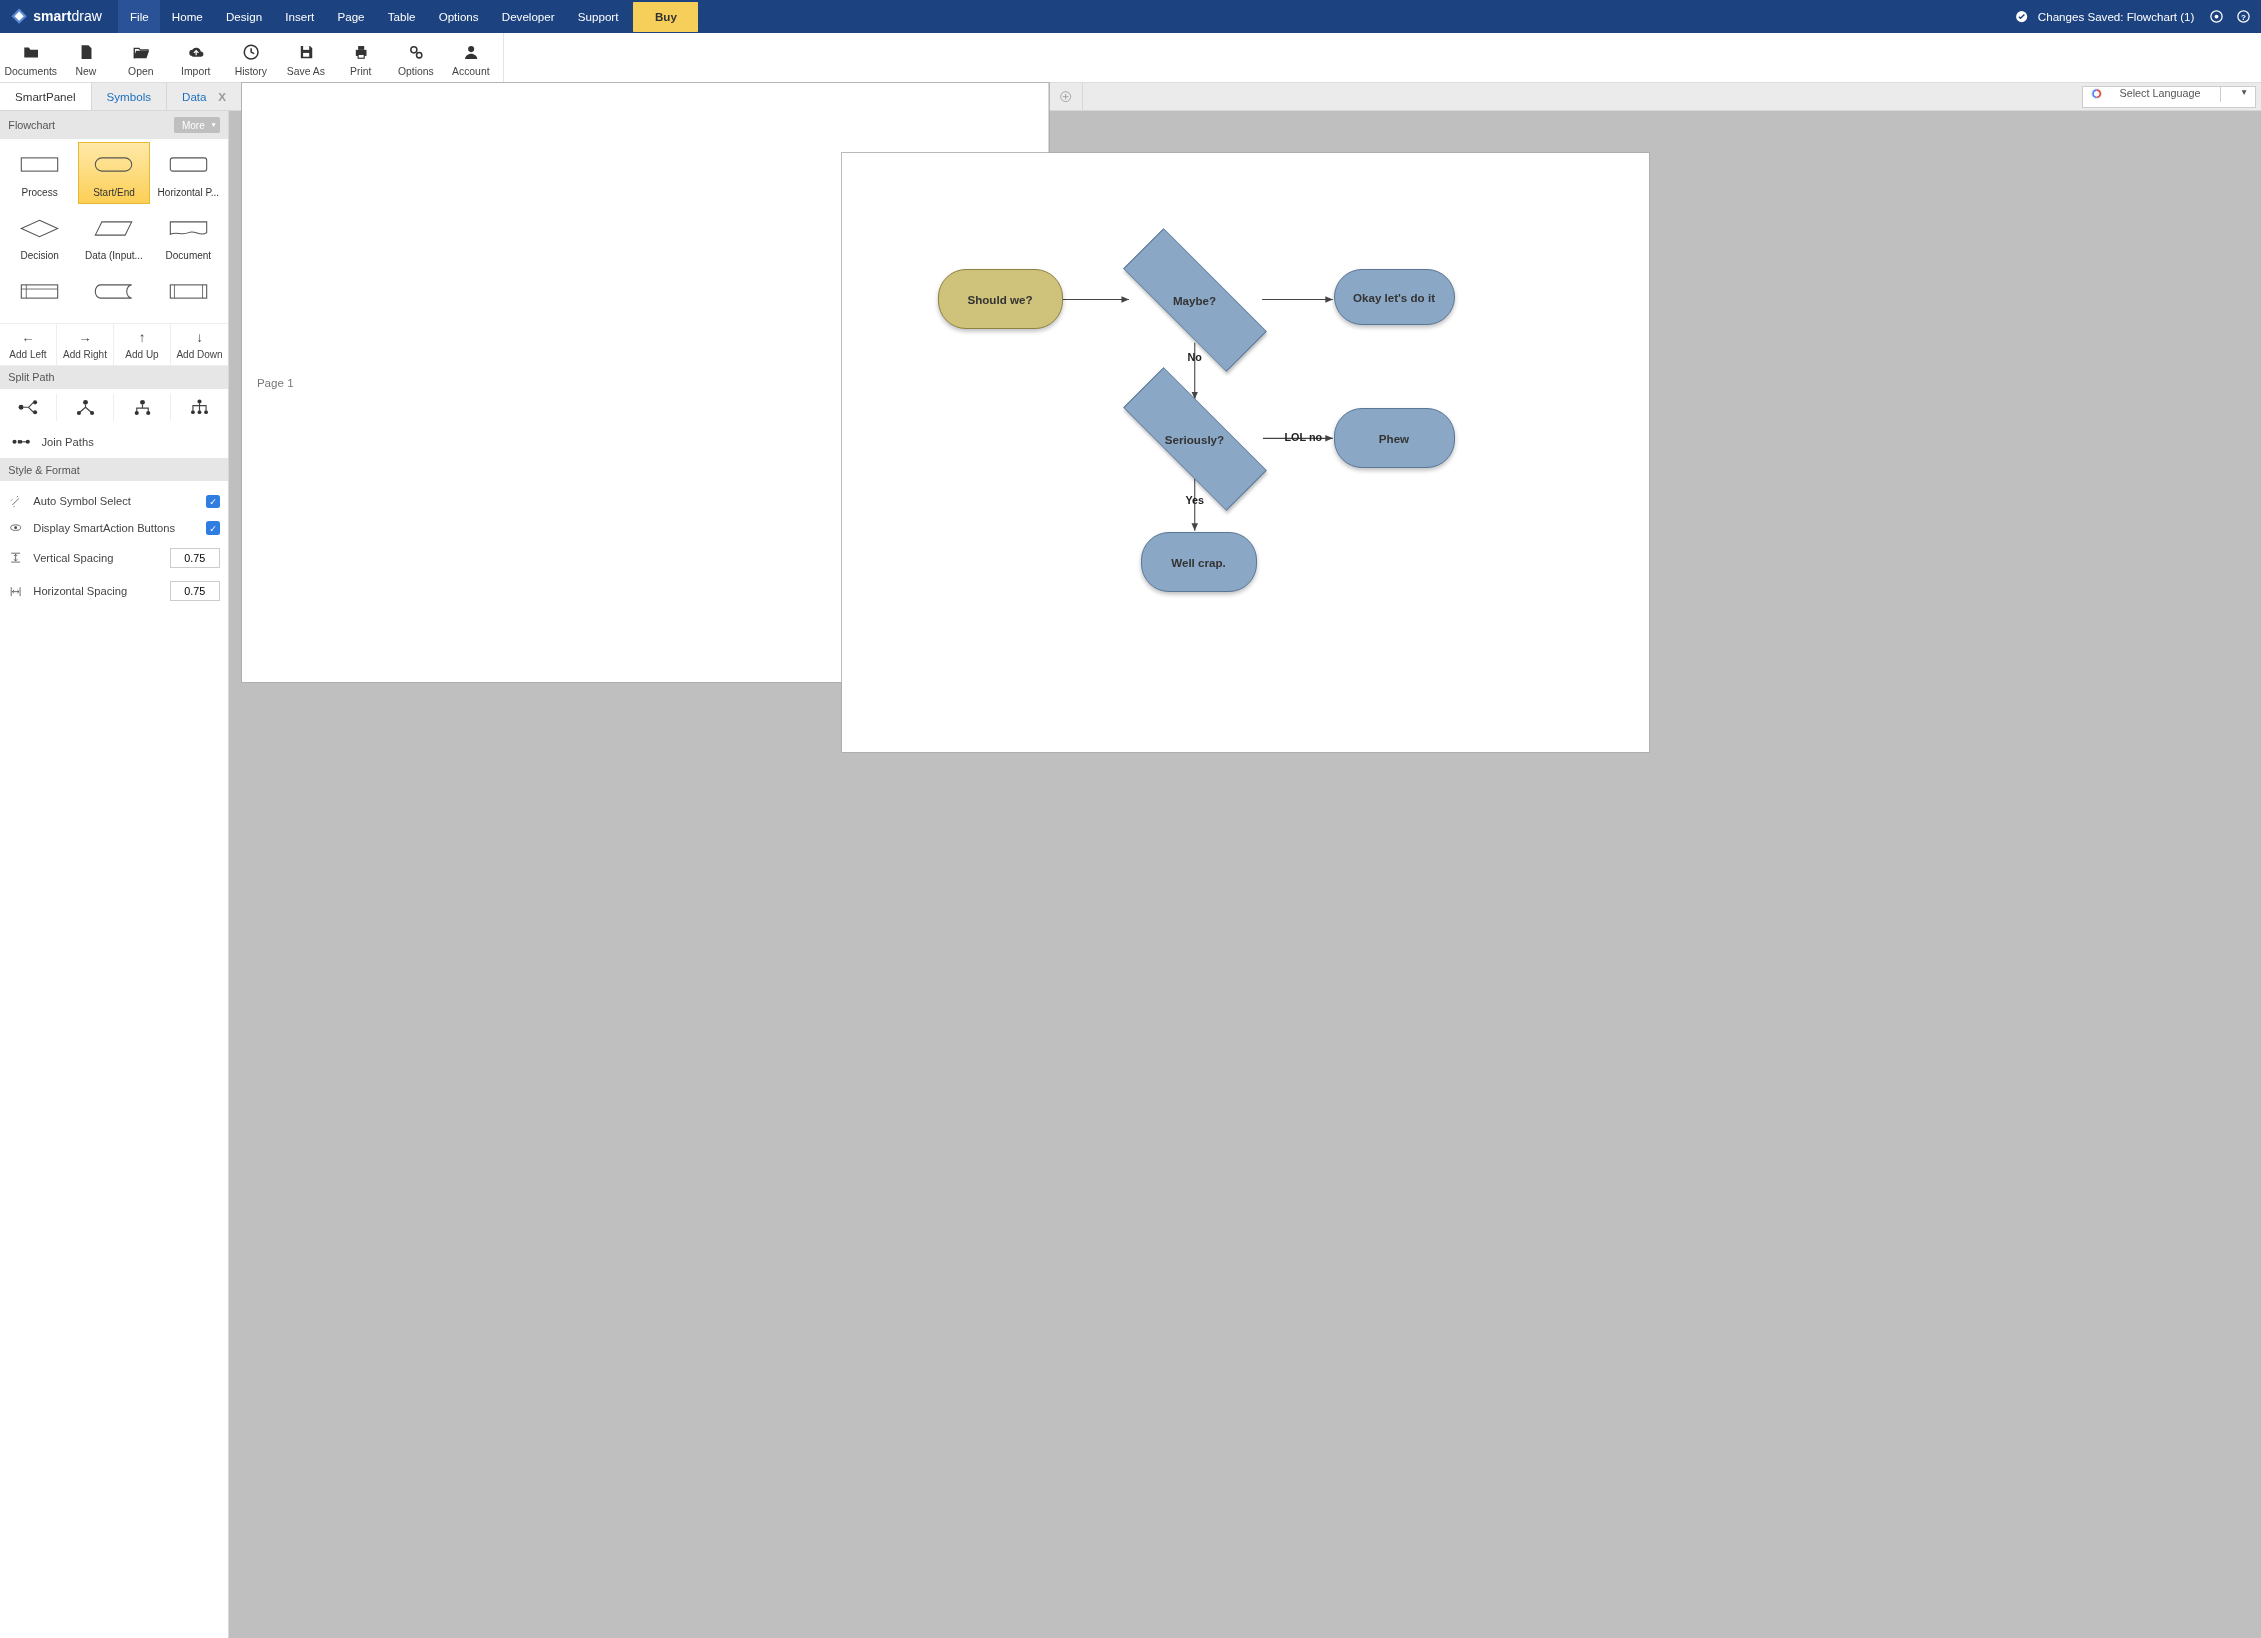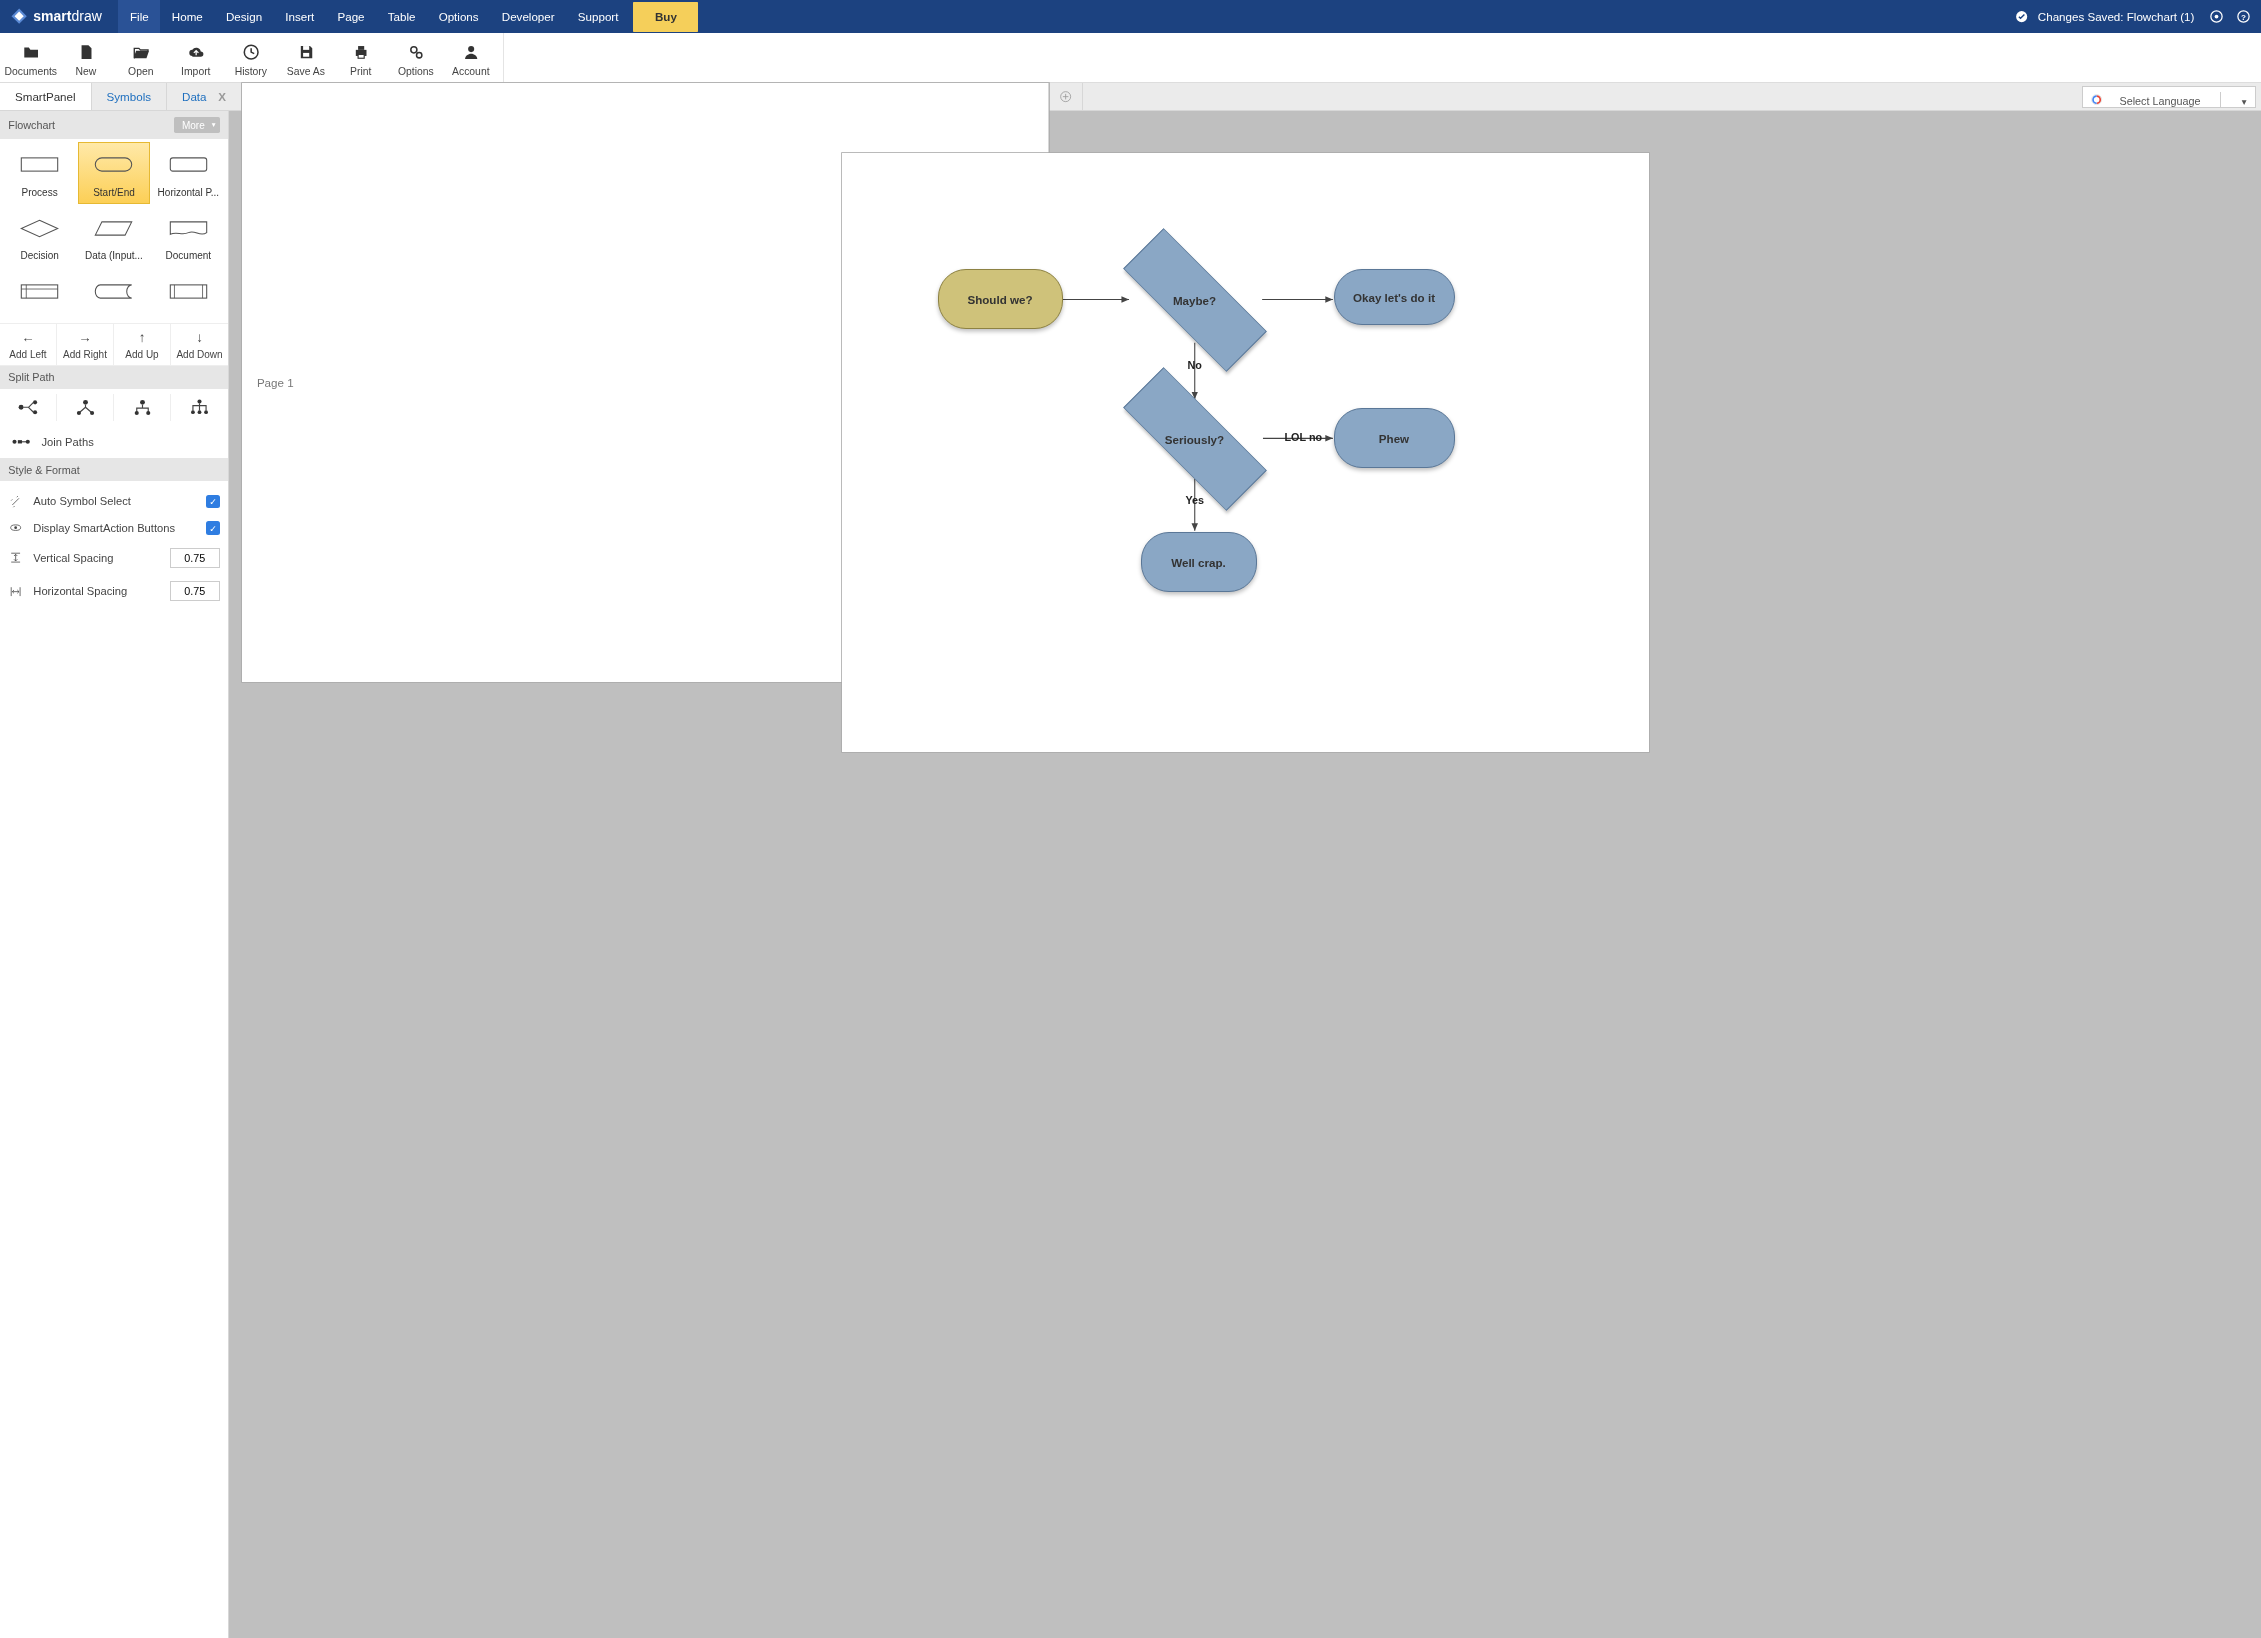--- a/index.html
+++ b/index.html
@@ -26,21 +26,21 @@
 
 
 .tabrow { display: flex; align-items: stretch; height: 28px; background: #ebebeb; border-bottom: 0.8px solid #d7d7d7; }
 .tab { padding: 0 15px; display: flex; align-items: center; font-size: 11.6px; color: #555; cursor: pointer; border-right: 0.8px solid #d7d7d7; position: relative; }
 .tab.panel-label { background: #fff; color: #333; }
 .tab.link { color: #1e6fbf; background: #ebebeb; }
 .tab .close { margin-left: 11.6px; color: #999; font-weight: 700; }
 .tab.page { color: #777; }
 .tab.add-page { padding: 0 10px; color: #999; }
 .tabrow-spacer { flex: 1; }
-.lang-picker { background: #fff; border: 0.8px solid #ccc; margin: 2.5px 5px; display: flex; align-items: flex-end; padding: 0 6.7px; font-size: 10.8px; color: #555; gap: 16px; cursor: pointer; }
+.lang-picker { background: #fff; border: 0.8px solid #ccc; margin: 2.5px 5px; display: flex; align-items: flex-start; padding: 0 6.7px; font-size: 10.8px; color: #555; gap: 16px; cursor: pointer; }
 .lang-picker .sep { border-left: 0.8px solid #ccc; height: 15px; margin: 0 3.3px; }
 
 
 .workspace { flex: 1; display: flex; overflow: hidden; }
 
 
 .sidebar { width: 229px; background: #fff; border-right: 0.8px solid #d7d7d7; display: flex; flex-direction: column; overflow: auto; }
 .section-header { background: #e6e6e6; color: #555; font-size: 10.8px; padding: 5.8px 8.3px; display: flex; align-items: center; }
 .section-header .more { margin-left: auto; background: #bfbfbf; color: #fff; font-size: 10px; padding: 2.5px 15px 2.5px 8.3px; border-radius: 1.7px; position: relative; cursor: pointer; }
 .section-header .more::after { content: "▾"; position: absolute; right: 4.2px; top: 2.5px; font-size: 7.5px; }
@@ -467,19 +467,19 @@
           <div class="diamond"></div>
           <div class="dtext">Maybe?</div>
         </div>
         <div class="node process" style="left: 492px; top: 116px; width: 121px; height: 56px;">Okay let's do it</div>
         <div class="node decision" style="left: 280px; top: 240px;">
           <div class="diamond"></div>
           <div class="dtext">Seriously?</div>
         </div>
         <div class="node process" style="left: 492px; top: 255px; width: 121px; height: 60px;">Phew</div>
         <div class="node process" style="left: 299px; top: 379px; width: 116px; height: 60px;">Well crap.</div>
-        <div class="edge-label" style="left: 346px; top: 206px;">No</div>
+        <div class="edge-label" style="left: 346px; top: 198px;">No</div>
         <div class="edge-label" style="left: 443px; top: 278px;">LOL no</div>
         <div class="edge-label" style="left: 344px; top: 341px;">Yes</div>
       </div>
   </div>
 </div>
 
 
 </body></html>

